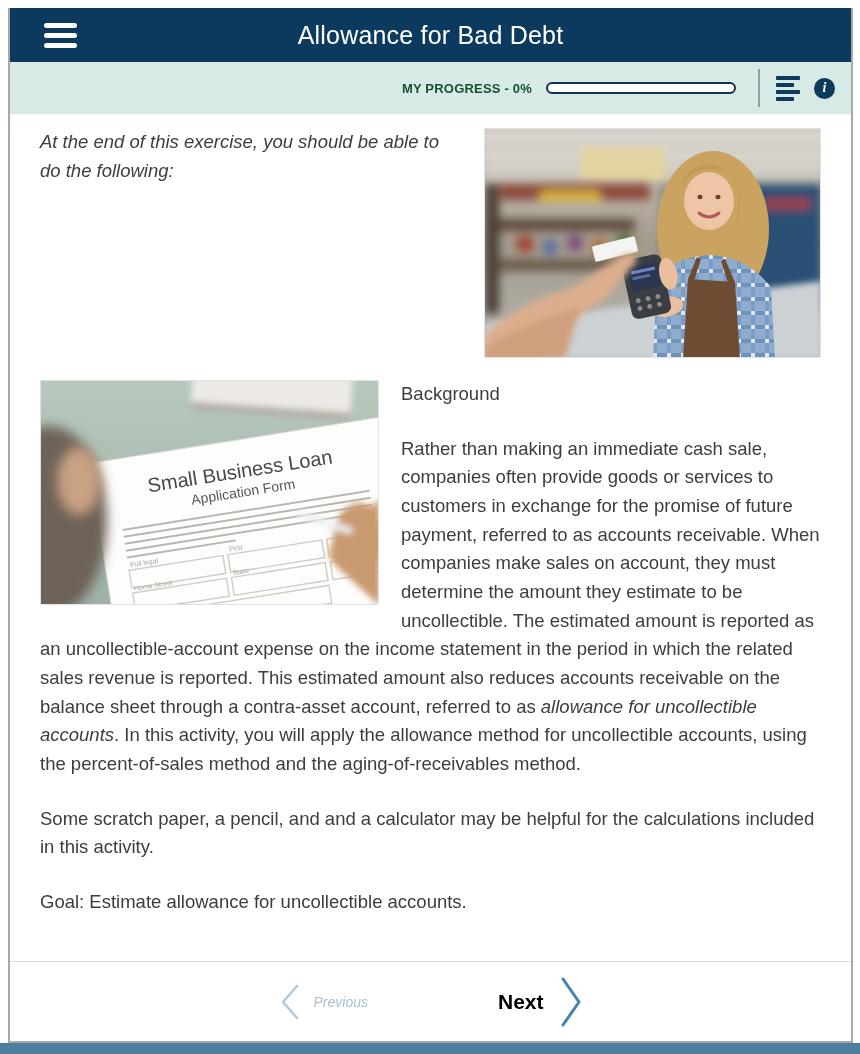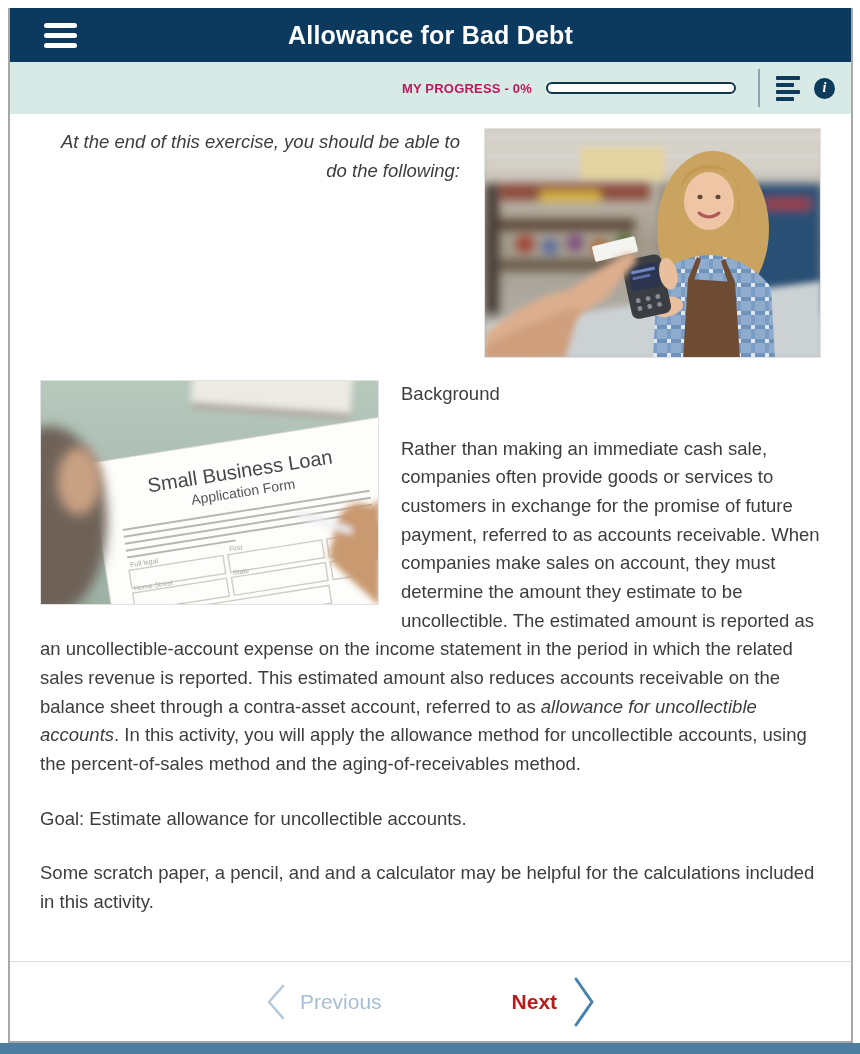--- a/index.html
+++ b/index.html
@@ -20,29 +20,29 @@
     position: relative; height: 54px; background: #0c3a5e;
     display: flex; align-items: center;
   }
   .hamburger {
     margin-left: 34px; cursor: pointer; display: flex;
     flex-direction: column; gap: 5px; z-index: 2;
   }
   .hamburger span { display: block; width: 33px; height: 5px; background: #ffffff; border-radius: 2.5px; }
   .hdr-title {
     position: absolute; left: 0; right: 0; text-align: center;
-    color: #ffffff; font-size: 25px; font-weight: 700; letter-spacing: 0.2px;
+    color: #ffffff; font-size: 25px; font-weight: 400; letter-spacing: 0.2px;
   }
   
   .band {
     height: 52px; background: #d7eae5;
     display: flex; align-items: center; justify-content: flex-end;
     padding-right: 16px;
   }
-  .band-label { color: #be185d; font-size: 13px; font-weight: 700; letter-spacing: 0.2px; }
+  .band-label { color: #14532d; font-size: 13px; font-weight: 700; letter-spacing: 0.2px; }
   .pill {
     width: 190px; height: 12px; margin-left: 14px;
     border: 2px solid #12334e; border-radius: 7px; background: #ffffff;
     overflow: hidden;
   }
   .pill-fill { height: 100%; width: 0%; background: #0e3a5c; }
   .vdiv { width: 2px; height: 38px; background: #8fa3ac; margin: 0 16px 0 22px; }
   .lines-icon { display: flex; flex-direction: column; gap: 3px; cursor: pointer; margin-right: 14px; }
   .lines-icon i { display: block; height: 4px; background: #0e3a5c; border-radius: 1px; }
   .lines-icon i:nth-child(1) { width: 24px; }
@@ -54,32 +54,32 @@
     color: #ffffff; font: italic 700 14px "Liberation Serif", "DejaVu Serif", serif;
     display: flex; align-items: center; justify-content: center; cursor: pointer;
   }
   
   .main { height: 847px; padding: 14px 30px 0 30px; overflow: hidden; font-size: 18.5px; line-height: 1.55; }
   .img-card { border: 1px solid #e2e2e2; background: #eee; position: relative; overflow: hidden; }
   .cashier-img { float: right; width: 337px; height: 230px; margin-left: 24px; }
   .loan-img { float: left; width: 339px; height: 225px; margin: 0 22px 10px 0; }
   .sec1 p { max-width: 450px; }
   .italic { font-style: italic; }
-  .sec1 .intro { margin-bottom: 26px; text-align: right; }
+  .sec1 .intro { margin-bottom: 26px; }
   .sec2 { clear: both; padding-top: 22px; }
   .bg-heading { font-weight: 400; margin-bottom: 26px; }
   .para { margin-bottom: 26px; }
   
   .foot {
     height: 80px; border-top: 1px solid #dcdcdc;
     display: flex; align-items: center; justify-content: center; gap: 130px;
   }
   .navbtn { display: flex; align-items: center; gap: 12px; cursor: pointer; background: none; border: none; font-family: inherit; }
-  .prev-label { color: #a7bed3; font-size: 21px; }
-  .next-label { color: #b91c1c; font-size: 21px; font-weight: 600; }
+  .prev-label { color: #a7bed3; font-size: 14px; font-style: italic; }
+  .next-label { color: #000000; font-size: 21px; font-weight: 600; }
   .bottom-bar { height: 11px; background: #4d7ea0; width: 860px; }
 </style>
 </head>
 <body>
 
 <div class="page">
 
   <div class="hdr">
     <div class="hamburger">
       <span></span>
@@ -249,22 +249,22 @@
 
           <g filter="url(#lb3)">
             <path d="M339,118 L300,150 Q280,170 295,185 L339,225 Z" fill="#c9996f"></path>
             <ellipse cx="318" cy="160" rx="26" ry="38" fill="#c9996f"></ellipse>
             <rect x="255" y="138" width="58" height="7" rx="3.5" fill="#eceff2" transform="rotate(18 284 141)"></rect>
           </g>
         </svg>
       </div>
       <p class="bg-heading">Background</p>
       <p class="para"><span>Rather than making an immediate cash sale, companies often provide goods or services to customers in exchange for the promise of future payment, referred to as accounts receivable. When companies make sales on account, they must determine the amount they estimate to be uncollectible. The estimated amount is reported as an uncollectible-account expense on the income statement in the period in which the related sales revenue is reported. This estimated amount also reduces accounts receivable on the balance sheet through a contra-asset account, referred to as </span><span class="italic">allowance for uncollectible accounts</span><span>. In this activity, you will apply the allowance method for uncollectible accounts, using the percent-of-sales method and the aging-of-receivables method.</span></p>
+      <p class="para">Some scratch paper, a pencil, and and a calculator may be helpful for the calculations included in this activity.</p>
       <p class="para">Goal: Estimate allowance for uncollectible accounts.</p>
-      <p class="para">Some scratch paper, a pencil, and and a calculator may be helpful for the calculations included in this activity.</p>
     </div>
 
   </div>
 
   <div class="foot">
     <button class="navbtn">
       <svg width="24" height="42" viewBox="0 0 24 42">
         <polyline points="19,5 5,21 19,37" fill="none" stroke="#b6c9d8" stroke-width="2.6" stroke-linecap="round" stroke-linejoin="round"></polyline>
       </svg>
       <span class="prev-label">Previous</span>

